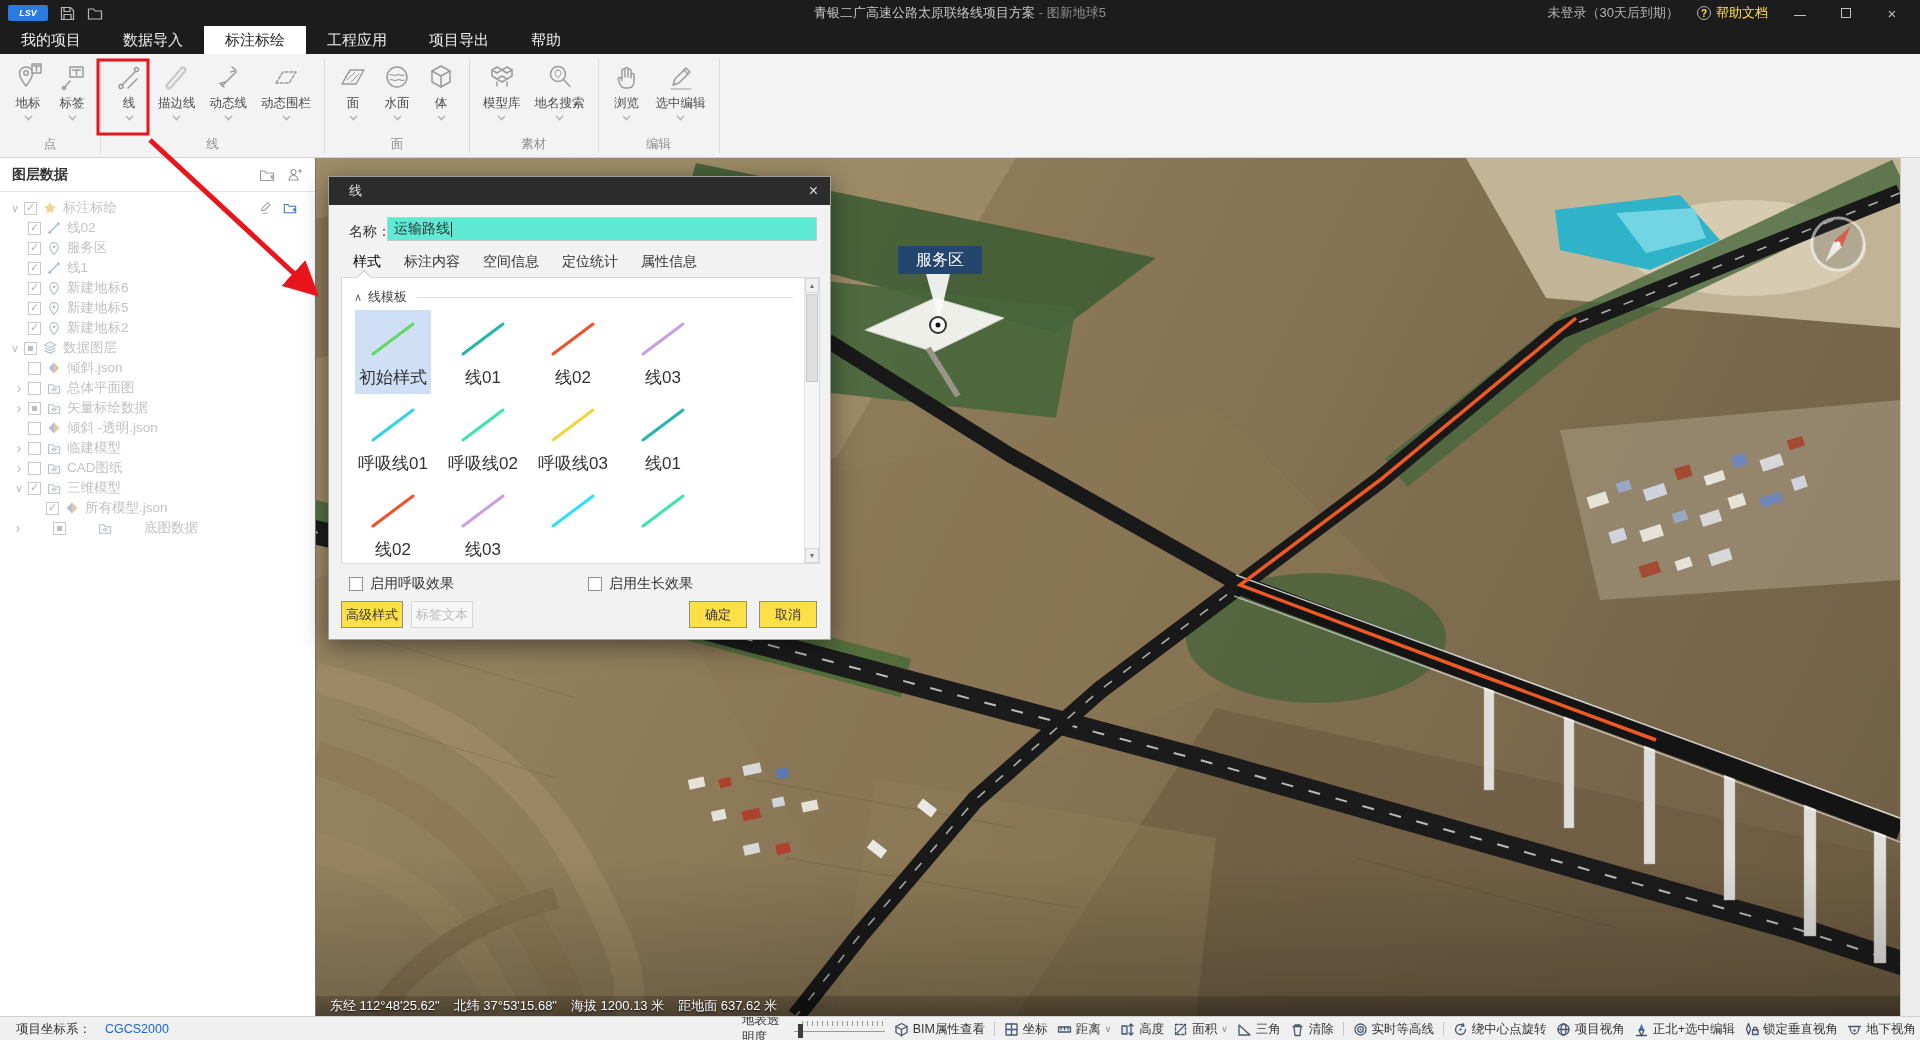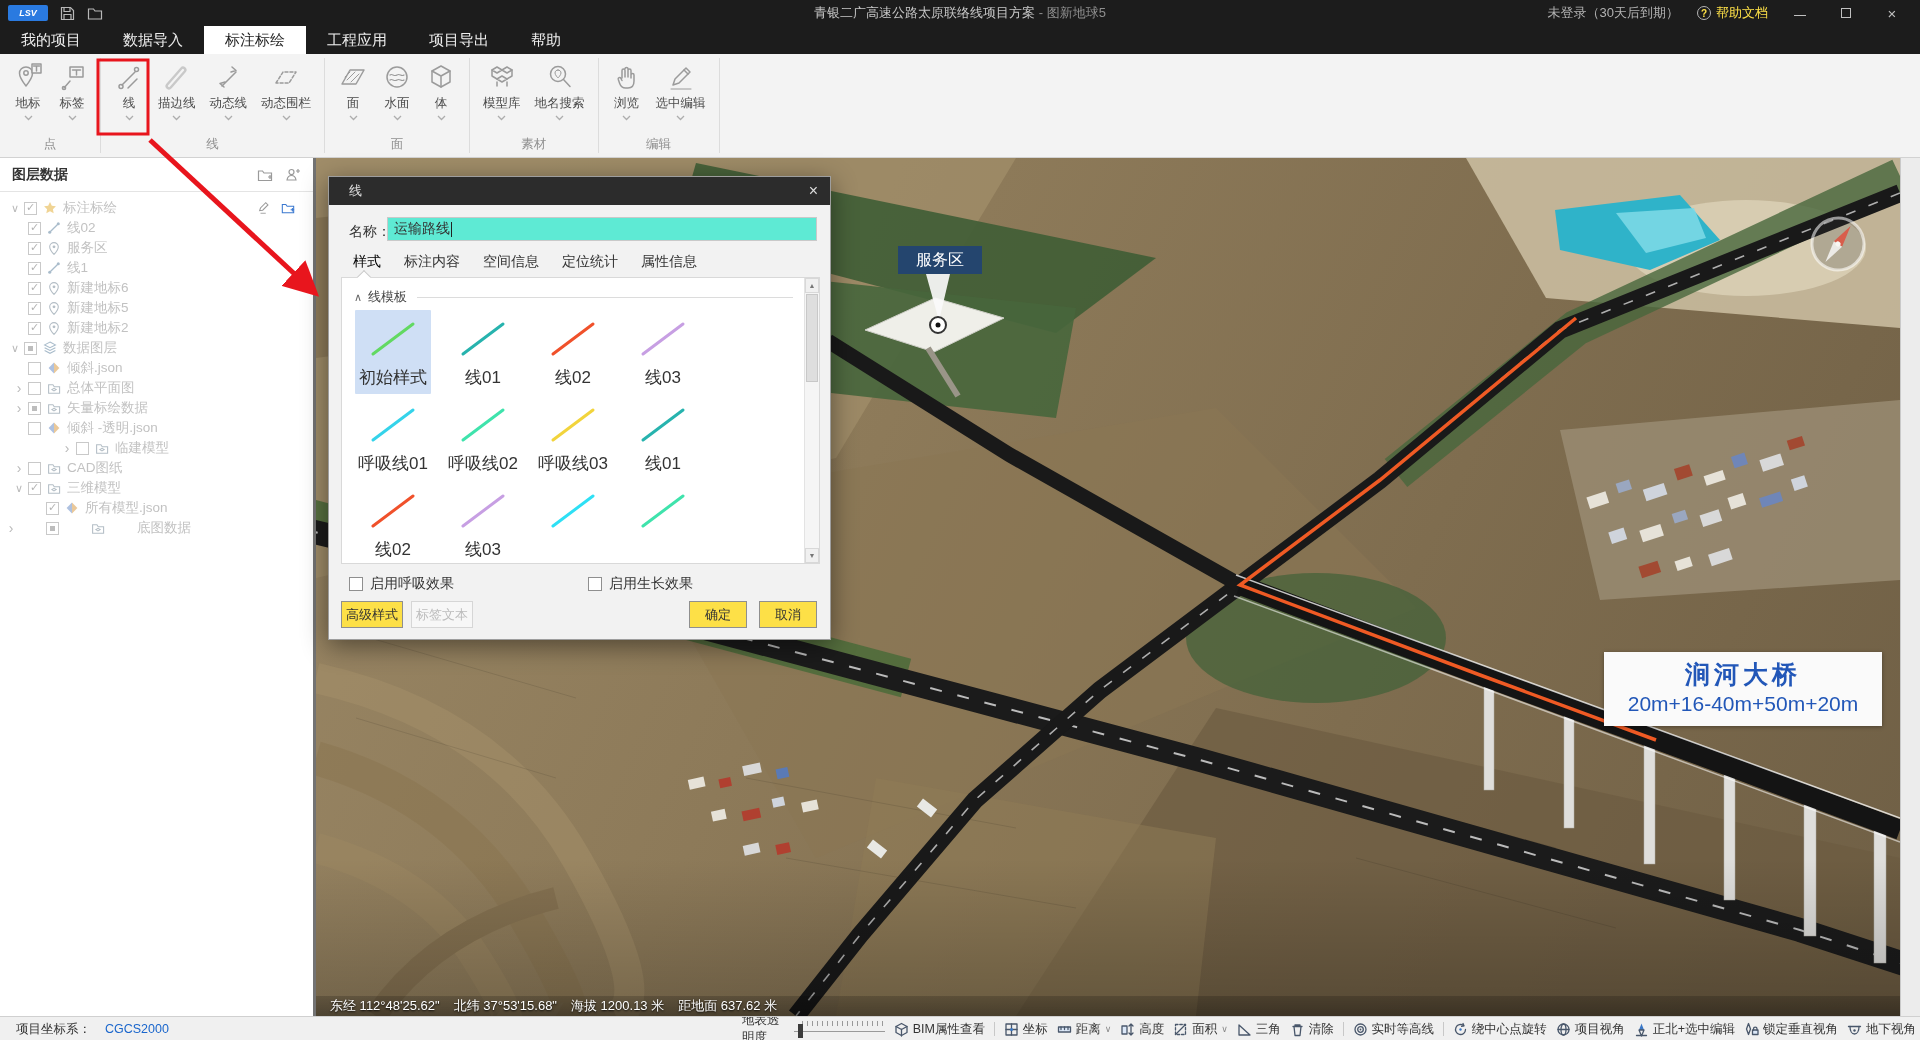--- a/index.html
+++ b/index.html
@@ -41,21 +41,21 @@
   .rgsep{width:1px;background:#dcdcdc;margin:4px 0;}
   .rbtns{display:flex;flex:1;padding:2px 6px 0 6px;}
   .rbtn{display:flex;flex-direction:column;align-items:center;padding:2px 7px 0 7px;cursor:default;}
   .ric{width:30px;height:30px;stroke:#9b9b9b;fill:none;stroke-width:1.5;stroke-linecap:round;stroke-linejoin:round;margin-top:4px;}
   .rlabel{font-size:12.5px;color:#4a4a4a;margin-top:3px;white-space:nowrap;}
   .chev{width:9px;height:6px;stroke:#adadad;fill:none;stroke-width:1.3;margin-top:3px;}
   .rgl{font-size:12.5px;color:#8f8f8f;text-align:center;padding:2px 0 4px 0;}
 
   
   .lpanel{position:absolute;left:0;top:158px;width:316px;height:858px;background:#ffffff;
-          border-right:3px solid #737373;overflow:hidden;}
+          border-right:1px solid #737373;overflow:hidden;}
   .lp-head{height:34px;display:flex;align-items:center;padding:0 12px;border-bottom:1px solid #e4e4e4;}
   .lp-title{font-size:14px;font-weight:bold;color:#333;}
   .lp-hicons{margin-left:auto;display:flex;gap:12px;}
   .pic{width:16px;height:16px;stroke:#9a9a9a;fill:none;stroke-width:1.2;}
   .tree{padding-top:6px;font-size:13.5px;color:#c2c2c2;}
   .trow{height:20px;display:flex;align-items:center;position:relative;}
   .exp{width:14px;text-align:center;color:#b9b9b9;font-size:11px;flex:0 0 14px;}
   .exp.open::before{content:"∨";}
   .exp.closed::before{content:"›";font-size:14px;}
   .cb{width:13px;height:13px;border:1px solid #cicici;border:1px solid #c9c9c9;background:#fff;
@@ -491,56 +491,56 @@
         <span>矢量标绘数据</span>
       </div>
       <div class="trow lvl1">
         <span class="cb"></span>
         <svg class="tic" viewBox="0 0 13 13">
             <path d="M6.5 1.5L11.5 6.5 6.5 11.5z" fill="#e3b577" opacity=".75"></path>
             <path d="M6.5 1.5L1.5 6.5l5 5z" fill="#93acd6" opacity=".75"></path>
           </svg>
         <span>倾斜 -透明.json</span>
       </div>
-      <div class="trow lvl1" style="padding-left:12px;margin-left:48px;">
-        <span class="exp closed"></span>
-        <span class="cb"></span>
-        <svg class="tic" viewBox="0 0 13 13" style="fill:none;stroke:#b4bec6;stroke-width:1">
-            <path d="M1.5 3.5h4l1.2 1.8h5v6H1.5z"></path>
-            <path d="M4.5 8l2-1.2L8.5 8l-2 1.2z"></path>
-          </svg>
-        <span>临建模型</span>
-      </div>
       <div class="trow lvl1" style="padding-left:12px;">
         <span class="exp closed"></span>
         <span class="cb"></span>
         <svg class="tic" viewBox="0 0 13 13" style="fill:none;stroke:#b4bec6;stroke-width:1">
             <path d="M1.5 3.5h4l1.2 1.8h5v6H1.5z"></path>
             <path d="M4.5 8l2-1.2L8.5 8l-2 1.2z"></path>
           </svg>
+        <span>临建模型</span>
+      </div>
+      <div class="trow lvl1" style="padding-left:12px;">
+        <span class="exp closed"></span>
+        <span class="cb"></span>
+        <svg class="tic" viewBox="0 0 13 13" style="fill:none;stroke:#b4bec6;stroke-width:1">
+            <path d="M1.5 3.5h4l1.2 1.8h5v6H1.5z"></path>
+            <path d="M4.5 8l2-1.2L8.5 8l-2 1.2z"></path>
+          </svg>
         <span>CAD图纸</span>
       </div>
       <div class="trow lvl1" style="padding-left:12px;">
         <span class="exp open"></span>
         <span class="cb checked"></span>
         <svg class="tic" viewBox="0 0 13 13" style="fill:none;stroke:#b4bec6;stroke-width:1">
             <path d="M1.5 3.5h4l1.2 1.8h5v6H1.5z"></path>
             <path d="M4.5 8l2-1.2L8.5 8l-2 1.2z"></path>
           </svg>
         <span>三维模型</span>
       </div>
       <div class="trow lvl2">
         <span class="cb checked"></span>
         <svg class="tic" viewBox="0 0 13 13">
             <path d="M6.5 1.5L11.5 6.5 6.5 11.5z" fill="#e3b577" opacity=".75"></path>
             <path d="M6.5 1.5L1.5 6.5l5 5z" fill="#93acd6" opacity=".75"></path>
           </svg>
         <span>所有模型.json</span>
       </div>
-      <div class="trow lvl1" style="padding-left:4px;gap:26px;">
+      <div class="trow lvl1" style="padding-left:11px;gap:26px;">
         <span class="exp closed"></span>
         <span class="cb partial"></span>
         <svg class="tic" viewBox="0 0 13 13" style="fill:none;stroke:#b4bec6;stroke-width:1">
             <path d="M1.5 3.5h4l1.2 1.8h5v6H1.5z"></path>
             <path d="M4.5 8l2-1.2L8.5 8l-2 1.2z"></path>
           </svg>
         <span>底图数据</span>
       </div>
     </div>
   </div>
@@ -666,24 +666,20 @@
         <circle cx="32" cy="32" r="26" fill="rgba(50,50,50,.28)" stroke="rgba(255,255,255,.65)" stroke-width="3"></circle>
         <polygon points="32,10 37,32 27,32" fill="#d94a3a"></polygon>
         <polygon points="27,32 37,32 32,54" fill="#f0f0f0"></polygon>
         <circle cx="32" cy="32" r="2.5" fill="#fff"></circle>
       </g>
     </svg>
   </div>
   <div class="rightstrip"></div>
 
   <div class="svc-label">服务区</div>
-  <div class="bridge-label">
-    <div class="bridge-l1">涧河大桥</div>
-    <div class="bridge-l2">20m+16-40m+50m+20m</div>
-  </div>
   <div class="coords">
     <span>东经 112°48'25.62"</span>
     <span>北纬 37°53'15.68"</span>
     <span>海拔 1200.13 米</span>
     <span class="dist">距地面 637.62 米</span>
   </div>
 
   <div class="dialog">
     <div class="dlg-tb">
       <span>线</span>

